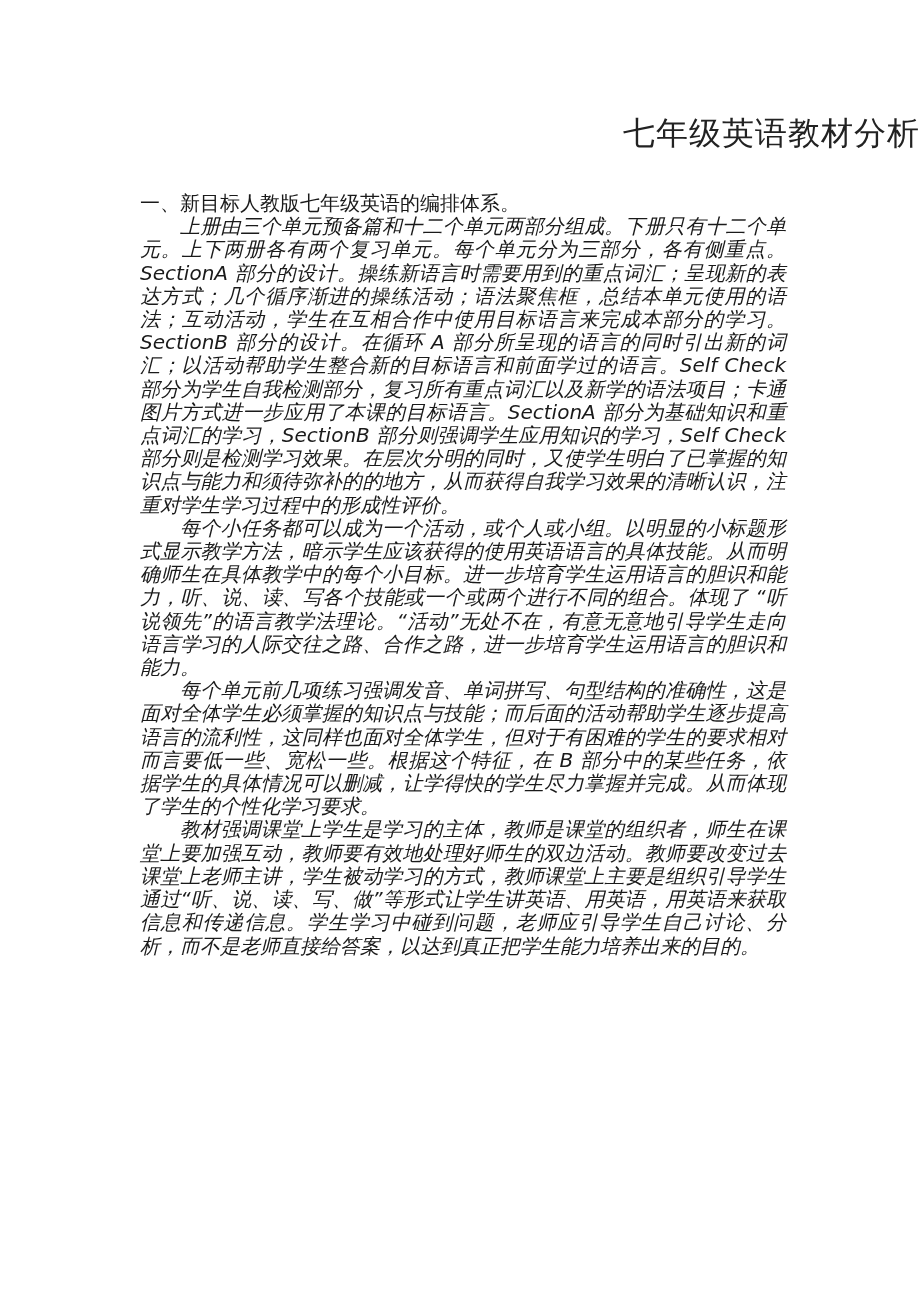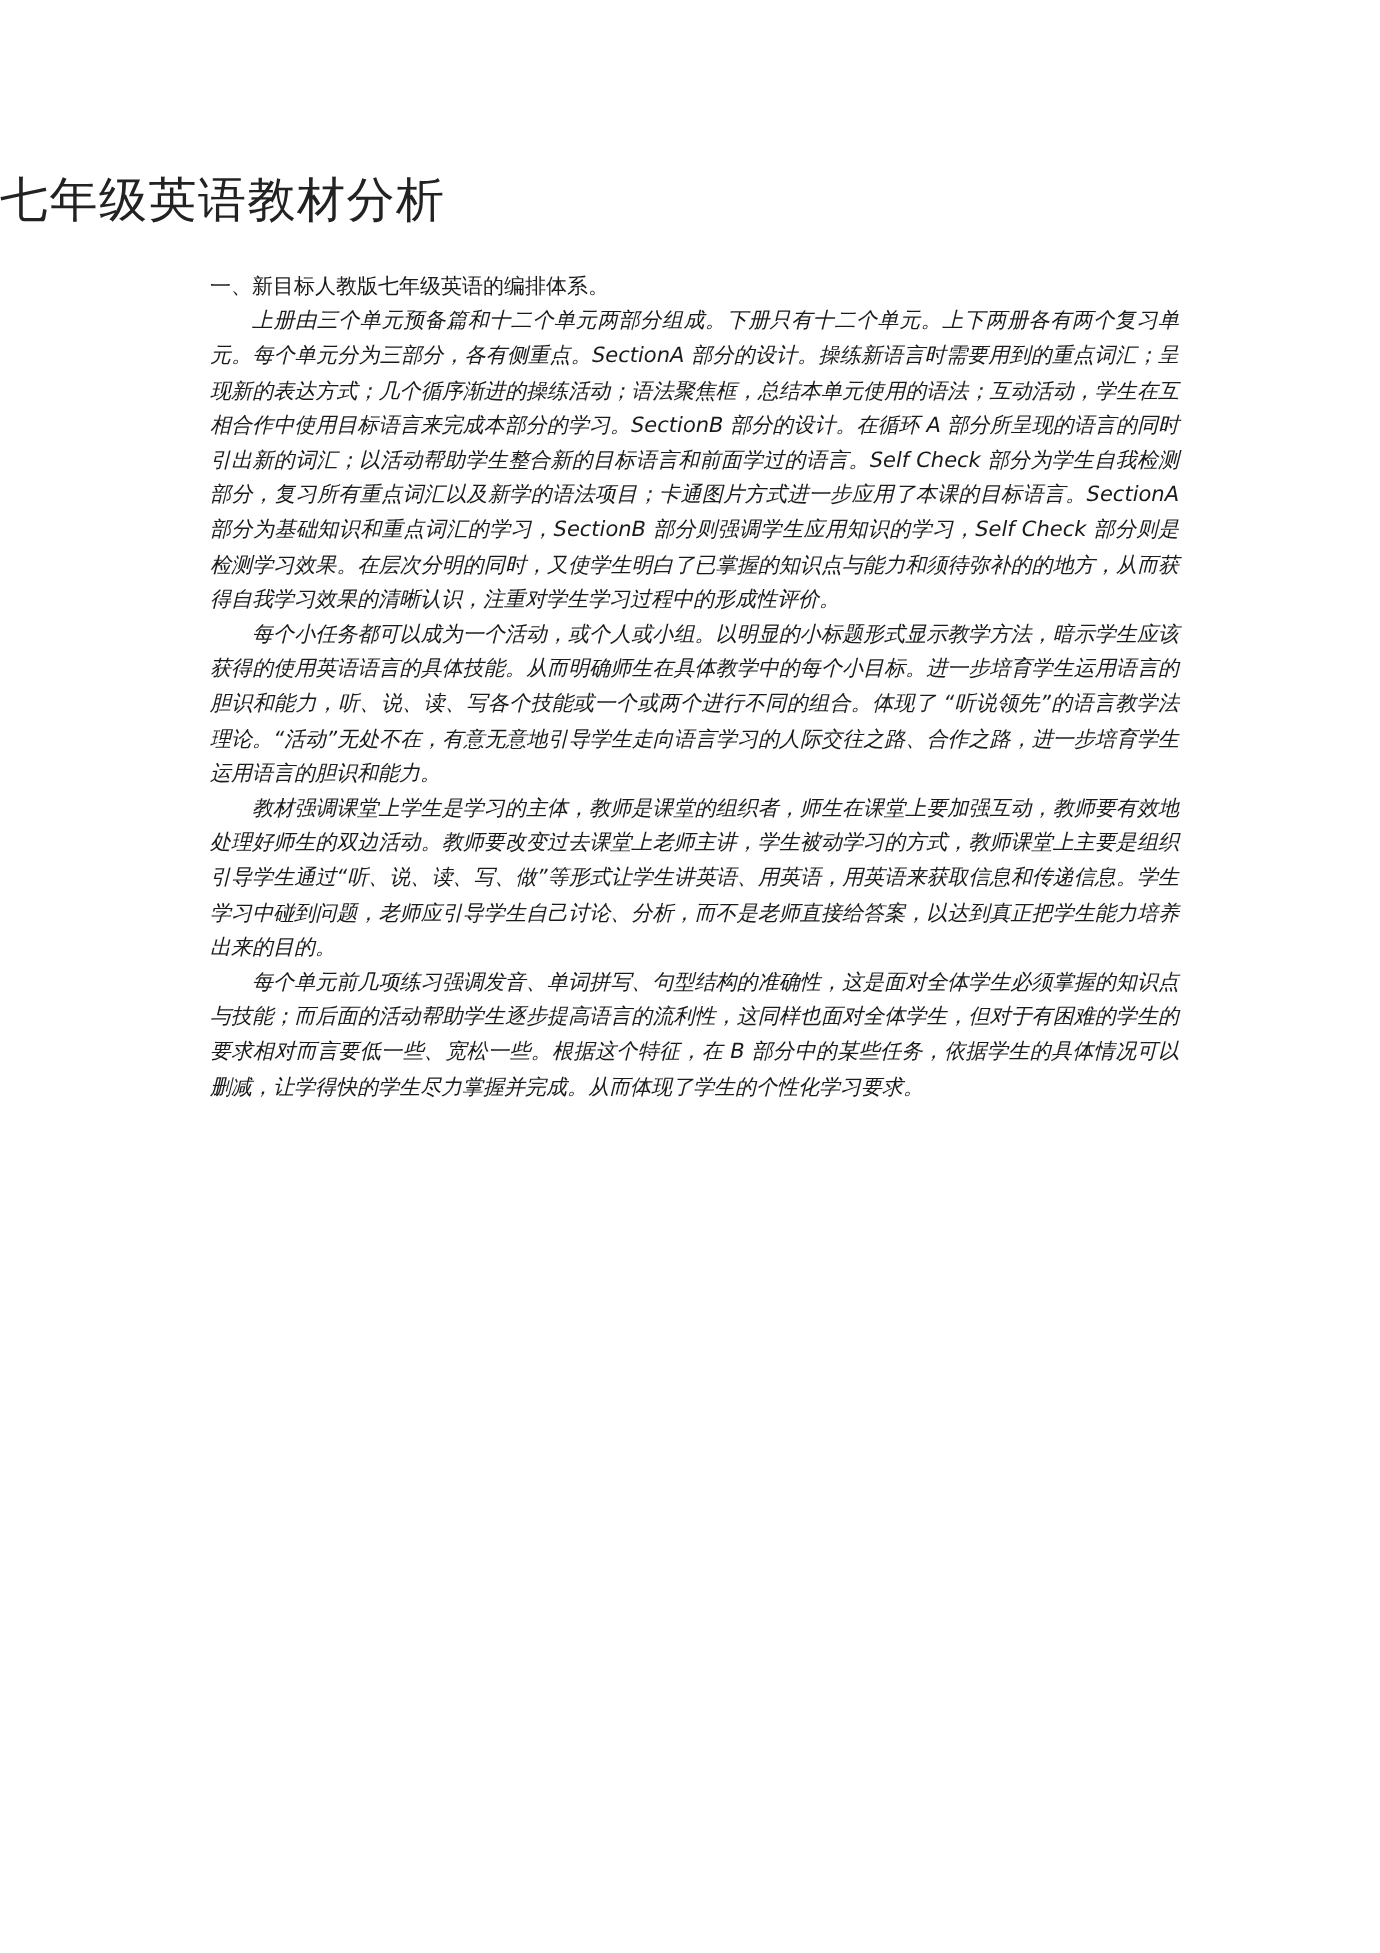--- a/index.html
+++ b/index.html
@@ -1,37 +1,37 @@
 <!DOCTYPE html>
 <html><head>
 <meta charset="utf-8">
 <style>
   html, body { margin: 0; padding: 0; background: #ffffff; }
   body { width: 920px; height: 1302px; position: relative; overflow: hidden; }
   .page {
     position: absolute; left: 0; top: 0; width: 920px; height: 1302px; background: #fff;
   }
   .title {
-    position: absolute; left: 0; top: 112px; width: 920px; text-align: left;
+    position: absolute; left: 0; top: 112px; width: 920px; text-align: right;
     font-family: "DejaVu Sans", sans-serif; font-size: 32px; color: #222;
     letter-spacing: 1px; margin: 0; font-weight: normal;
   }
   .body {
-    position: absolute; left: 140px; top: 180px; width: 646px;
-    font-family: "DejaVu Sans", sans-serif; font-size: 14px; line-height: 23.2px;
+    position: absolute; left: 140px; top: 192px; width: 646px;
+    font-family: "DejaVu Sans", sans-serif; font-size: 20px; line-height: 23.2px;
     color: #1a1a1a; text-align: justify;
   }
   .body p { margin: 0; }
   .indent { text-indent: 2em; font-style: italic; }
 </style>
 </head>
 <body>
 
 <div class="page">
   <h1 class="title">七年级英语教材分析</h1>
   <div class="body">
     <p>一、新目标人教版七年级英语的编排体系。</p>
     <p class="indent">上册由三个单元预备篇和十二个单元两部分组成。下册只有十二个单元。上下两册各有两个复习单元。每个单元分为三部分，各有侧重点。SectionA 部分的设计。操练新语言时需要用到的重点词汇；呈现新的表达方式；几个循序渐进的操练活动；语法聚焦框，总结本单元使用的语法；互动活动，学生在互相合作中使用目标语言来完成本部分的学习。SectionB 部分的设计。在循环 A 部分所呈现的语言的同时引出新的词汇；以活动帮助学生整合新的目标语言和前面学过的语言。Self Check 部分为学生自我检测部分，复习所有重点词汇以及新学的语法项目；卡通图片方式进一步应用了本课的目标语言。SectionA 部分为基础知识和重点词汇的学习，SectionB 部分则强调学生应用知识的学习，Self Check 部分则是检测学习效果。在层次分明的同时，又使学生明白了已掌握的知识点与能力和须待弥补的的地方，从而获得自我学习效果的清晰认识，注重对学生学习过程中的形成性评价。</p>
     <p class="indent">每个小任务都可以成为一个活动，或个人或小组。以明显的小标题形式显示教学方法，暗示学生应该获得的使用英语语言的具体技能。从而明确师生在具体教学中的每个小目标。进一步培育学生运用语言的胆识和能力，听、说、读、写各个技能或一个或两个进行不同的组合。体现了 “听说领先”的语言教学法理论。“活动”无处不在，有意无意地引导学生走向语言学习的人际交往之路、合作之路，进一步培育学生运用语言的胆识和能力。</p>
+    <p class="indent">每个单元前几项练习强调发音、单词拼写、句型结构的准确性，这是面对全体学生必须掌握的知识点与技能；而后面的活动帮助学生逐步提高语言的流利性，这同样也面对全体学生，但对于有困难的学生的要求相对而言要低一些、宽松一些。根据这个特征，在 B 部分中的某些任务，依据学生的具体情况可以删减，让学得快的学生尽力掌握并完成。从而体现了学生的个性化学习要求。</p>
     <p class="indent">教材强调课堂上学生是学习的主体，教师是课堂的组织者，师生在课堂上要加强互动，教师要有效地处理好师生的双边活动。教师要改变过去课堂上老师主讲，学生被动学习的方式，教师课堂上主要是组织引导学生通过“听、说、读、写、做”等形式让学生讲英语、用英语，用英语来获取信息和传递信息。学生学习中碰到问题，老师应引导学生自己讨论、分析，而不是老师直接给答案，以达到真正把学生能力培养出来的目的。</p>
-    <p class="indent">每个单元前几项练习强调发音、单词拼写、句型结构的准确性，这是面对全体学生必须掌握的知识点与技能；而后面的活动帮助学生逐步提高语言的流利性，这同样也面对全体学生，但对于有困难的学生的要求相对而言要低一些、宽松一些。根据这个特征，在 B 部分中的某些任务，依据学生的具体情况可以删减，让学得快的学生尽力掌握并完成。从而体现了学生的个性化学习要求。</p>
   </div>
 </div>
 
 </body></html>

